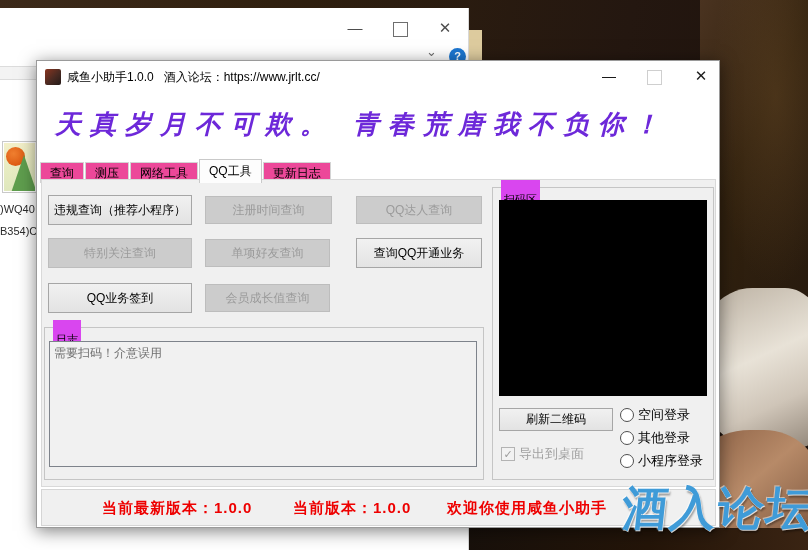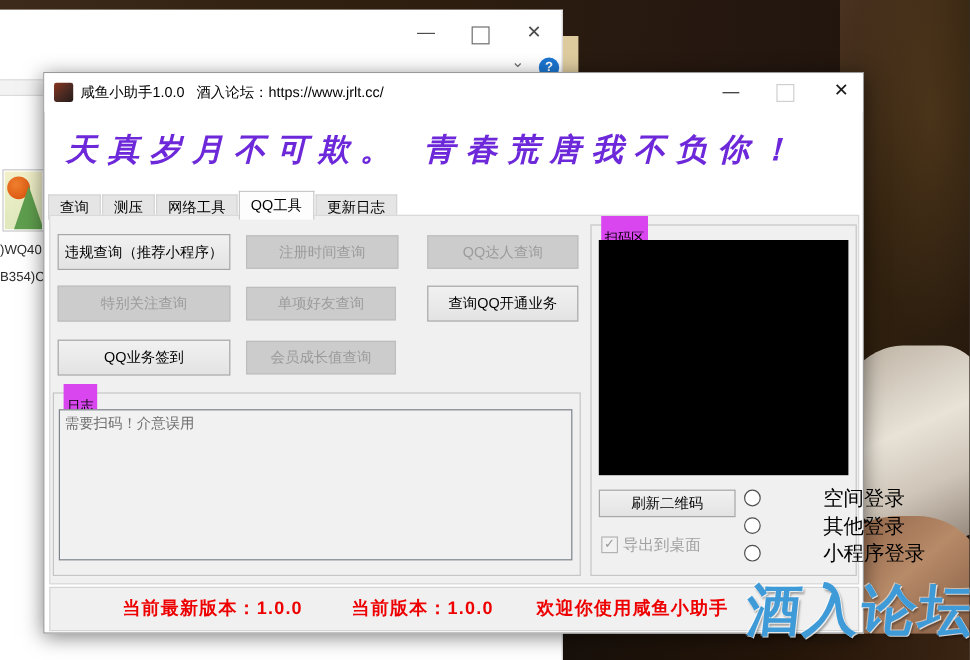--- a/index.html
+++ b/index.html
@@ -61,21 +61,21 @@
   .mw-close{position:absolute;left:650px;top:0;width:28px;line-height:30px;text-align:center;
     color:#1a1a1a;font-size:15px;}
 
   .mw-banner{position:absolute;left:18px;top:34px;width:650px;height:58px;
     display:flex;align-items:center;
     font-family:"DejaVu Serif",serif;font-style:italic;font-weight:bold;
     font-size:26px;letter-spacing:9px;color:#6d28d9;white-space:nowrap;}
 
   .mw-tabs{position:absolute;left:3px;top:98px;height:24px;display:flex;align-items:flex-end;}
   .tab{height:20px;line-height:20px;padding:0 9px;font-size:12px;color:#000;
-    background:#e5e5e5;border:1px solid #d4d4d4;border-bottom:none;margin-right:1px;}
+    background:#ec4899;border:1px solid #d4d4d4;border-bottom:none;margin-right:1px;}
   .tab.active{height:23px;line-height:23px;background:#fdfdfd;position:relative;z-index:3;
     border:1px solid #c9c9c9;border-bottom:none;margin-top:-3px;}
 
   .mw-page{position:absolute;left:4px;top:118px;width:675px;height:308px;
     background:#f0f0f0;border:1px solid #d9d9d9;box-sizing:border-box;z-index:1;}
 
   .btn{position:absolute;box-sizing:border-box;font-size:12px;text-align:center;
     background:linear-gradient(180deg,#f1f1f1,#e3e3e3);border:1px solid #a6a6a6;color:#000;
     display:flex;align-items:center;justify-content:center;white-space:nowrap;}
   .btn.disabled{background:#cccccc;border:1px solid #bdbdbd;color:#9b9b9b;}
@@ -86,21 +86,21 @@
 
   .log-inner{position:absolute;left:4px;top:13px;width:428px;height:126px;
     background:#f1f1f1;border:1px solid #7e838b;box-sizing:border-box;
     font-size:12px;color:#6f6f6f;padding:3px 4px;}
 
   .qr-black{position:absolute;left:6px;top:12px;width:208px;height:196px;background:#000;}
   .qr-refresh{left:6px;top:220px;width:114px;height:23px;}
   .radio-row{position:absolute;left:127px;display:flex;align-items:center;height:16px;}
   .radio-circle{width:12px;height:12px;border-radius:50%;border:1px solid #4f4f4f;
     background:#fff;margin-right:4px;flex:0 0 auto;}
-  .radio-label{font-size:17px;color:#000;white-space:nowrap;margin-left:48px;}
+  .radio-label{font-size:13px;color:#000;white-space:nowrap;}
   .chk-row{position:absolute;left:8px;top:258px;display:flex;align-items:center;height:16px;}
   .chk-box{width:12px;height:12px;border:1px solid #b3b3b3;background:#f2f2f2;margin-right:4px;
     color:#9a9a9a;font-size:11px;line-height:12px;text-align:center;flex:0 0 auto;}
   .chk-label{font-size:13px;color:#a0a0a0;white-space:nowrap;}
 
   .status-panel{position:absolute;left:4px;top:428px;width:675px;height:37px;
     background:#f0f0f0;border:1px solid #d5d5d5;box-sizing:border-box;}
   .status-text{position:absolute;top:0;line-height:35px;font-size:15px;font-weight:bold;
     color:#ee0000;letter-spacing:1px;white-space:nowrap;}
 

